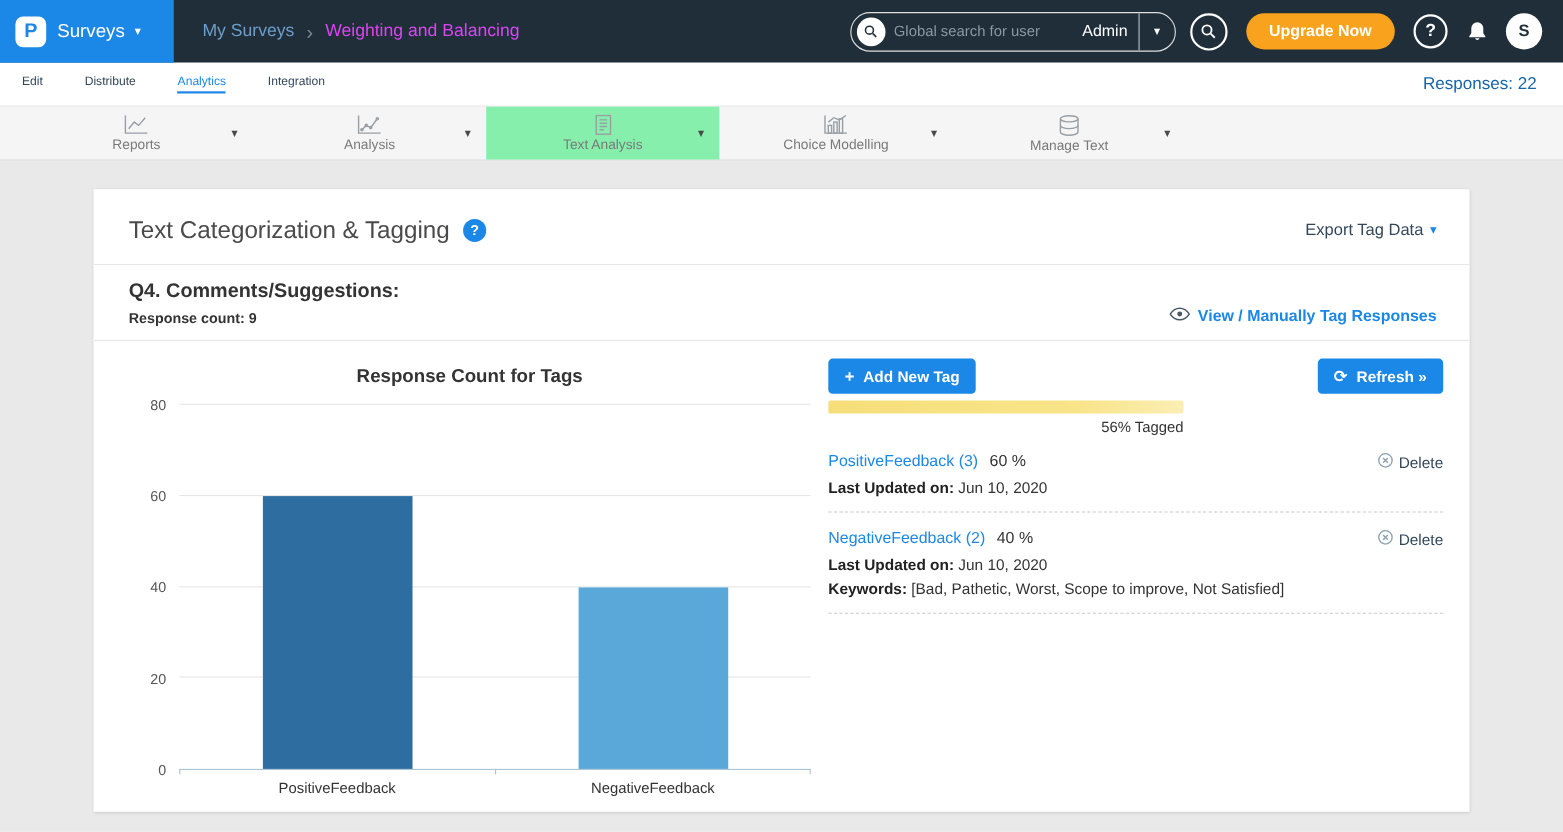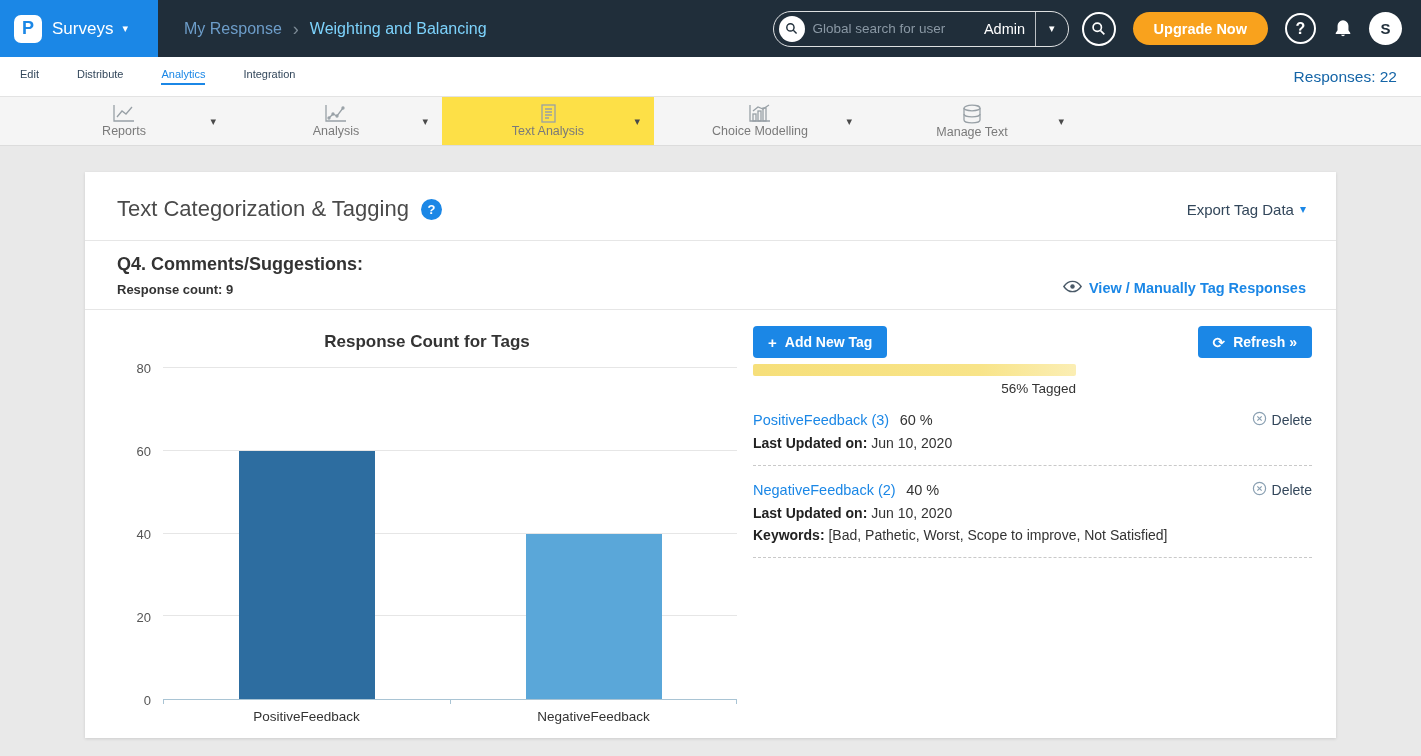--- a/index.html
+++ b/index.html
@@ -9,21 +9,21 @@
 
   
   .topbar { height:57px; background:#202e3a; display:flex; align-items:center; }
   .logo-block { width:158px; height:100%; background:#1b87e6; display:flex; align-items:center; padding:0 10px 0 14px; cursor:pointer; }
   .logo-mark { width:28px; height:28px; background:#fff; border-radius:7px; display:flex; align-items:center; justify-content:center; color:#1b87e6; font-weight:bold; font-size:18px; }
   .product { color:#fff; font-size:17px; margin-left:10px; }
   .logo-caret { color:#fff; font-size:11px; margin-left:9px; }
   .breadcrumb { display:flex; align-items:center; margin-left:26px; font-size:16px; }
   .bc-parent { color:#6d9dc9; cursor:pointer; text-decoration:none; }
   .bc-sep { color:#7d8b96; margin:0 11px; font-size:18px; line-height:1; }
-  .bc-current { color:#7dd3fc; }
+  .bc-current { color:#d946ef; }
   .header-right { margin-left:auto; display:flex; align-items:center; padding-right:19px; }
   .search-pill { width:296px; height:36px; border:1px solid rgba(255,255,255,.85); border-radius:18px; display:flex; align-items:center; padding-left:5px; overflow:hidden; }
   .search-circle { width:26px; height:26px; border-radius:50%; background:#fff; display:flex; align-items:center; justify-content:center; flex:none; margin-right:8px; }
   .search-pill input { flex:1; min-width:0; background:transparent; border:0; outline:none; color:#fff; font-size:13.5px; font-family:inherit; }
   .search-pill input::placeholder { color:#8a98a4; }
   .scope { color:#fff; font-size:14.5px; padding:0 10px 0 4px; cursor:pointer; }
   .pill-divider { width:1px; align-self:stretch; background:rgba(255,255,255,.7); }
   .pill-caret { color:#fff; font-size:11px; padding:0 13px; cursor:pointer; }
   .circle-btn { width:34px; height:34px; border-radius:50%; border:2px solid #fff; background:transparent; display:flex; align-items:center; justify-content:center; margin-left:13px; cursor:pointer; }
   .upgrade-btn { margin-left:17px; height:33px; border:none; border-radius:17px; background:#f9a21d; color:#fff; font-weight:bold; font-size:14.5px; padding:0 21px; cursor:pointer; font-family:inherit; }
@@ -34,21 +34,21 @@
   
   .navbar { height:40px; background:#fff; border-bottom:1px solid #e3e3e3; display:flex; align-items:center; padding:0 24px 0 20px; }
   .nav-tab { margin-right:38px; font-size:11px; color:#33475b; cursor:pointer; }
   .nav-tab span { display:inline-block; padding-bottom:3px; border-bottom:2px solid transparent; }
   .nav-tab.active span { color:#1b87e6; border-bottom-color:#1b87e6; }
   .nav-right { margin-left:auto; font-size:15.5px; color:#1565a7; cursor:pointer; }
 
   
   .toolbar { height:49px; background:#f5f5f5; border-bottom:1px solid #dcdcdc; display:flex; padding-left:18px; }
   .tool-group { width:212px; height:100%; display:flex; align-items:center; justify-content:center; position:relative; cursor:pointer; }
-  .tool-group.active { background:#fde047; }
+  .tool-group.active { background:#86efac; }
   .tool-main { display:flex; flex-direction:column; align-items:center; }
   .tool-icon { display:flex; }
   .tool-icon svg { stroke:#98a0a6; fill:none; stroke-width:1.3; }
   .tool-label { font-size:12.5px; color:#7a7a7a; margin-top:1px; }
   .tool-caret { position:absolute; right:14px; top:50%; transform:translateY(-50%); color:#4a4a4a; font-size:11px; }
 
   
   .content { height:610px; padding-top:26px; }
   .card { margin:0 85px; height:566px; background:#fff; box-shadow:0 1px 3px rgba(0,0,0,.12); overflow:hidden; }
   .card-head { display:flex; align-items:center; justify-content:space-between; padding:24px 30px 18px 32px; }
@@ -103,21 +103,21 @@
 
   <header class="topbar">
     <div class="logo-block">
       <span class="logo-mark">
           <span>P</span>
         </span>
       <span class="product">Surveys</span>
       <span class="logo-caret">▾</span>
     </div>
     <nav class="breadcrumb">
-      <a class="bc-parent">My Response</a>
+      <a class="bc-parent">My Surveys</a>
       <span class="bc-sep">›</span>
       <span class="bc-current">Weighting and Balancing</span>
     </nav>
     <div class="header-right">
       <div class="search-pill">
         <span class="search-circle">
           <svg width="13" height="13" viewBox="0 0 18 18">
               <circle cx="7.5" cy="7.5" r="5" fill="none" stroke="#22303c" stroke-width="2"></circle>
               <path d="M11.5 11.5l4.5 4.5" stroke="#22303c" stroke-width="2"></path>
             </svg>

